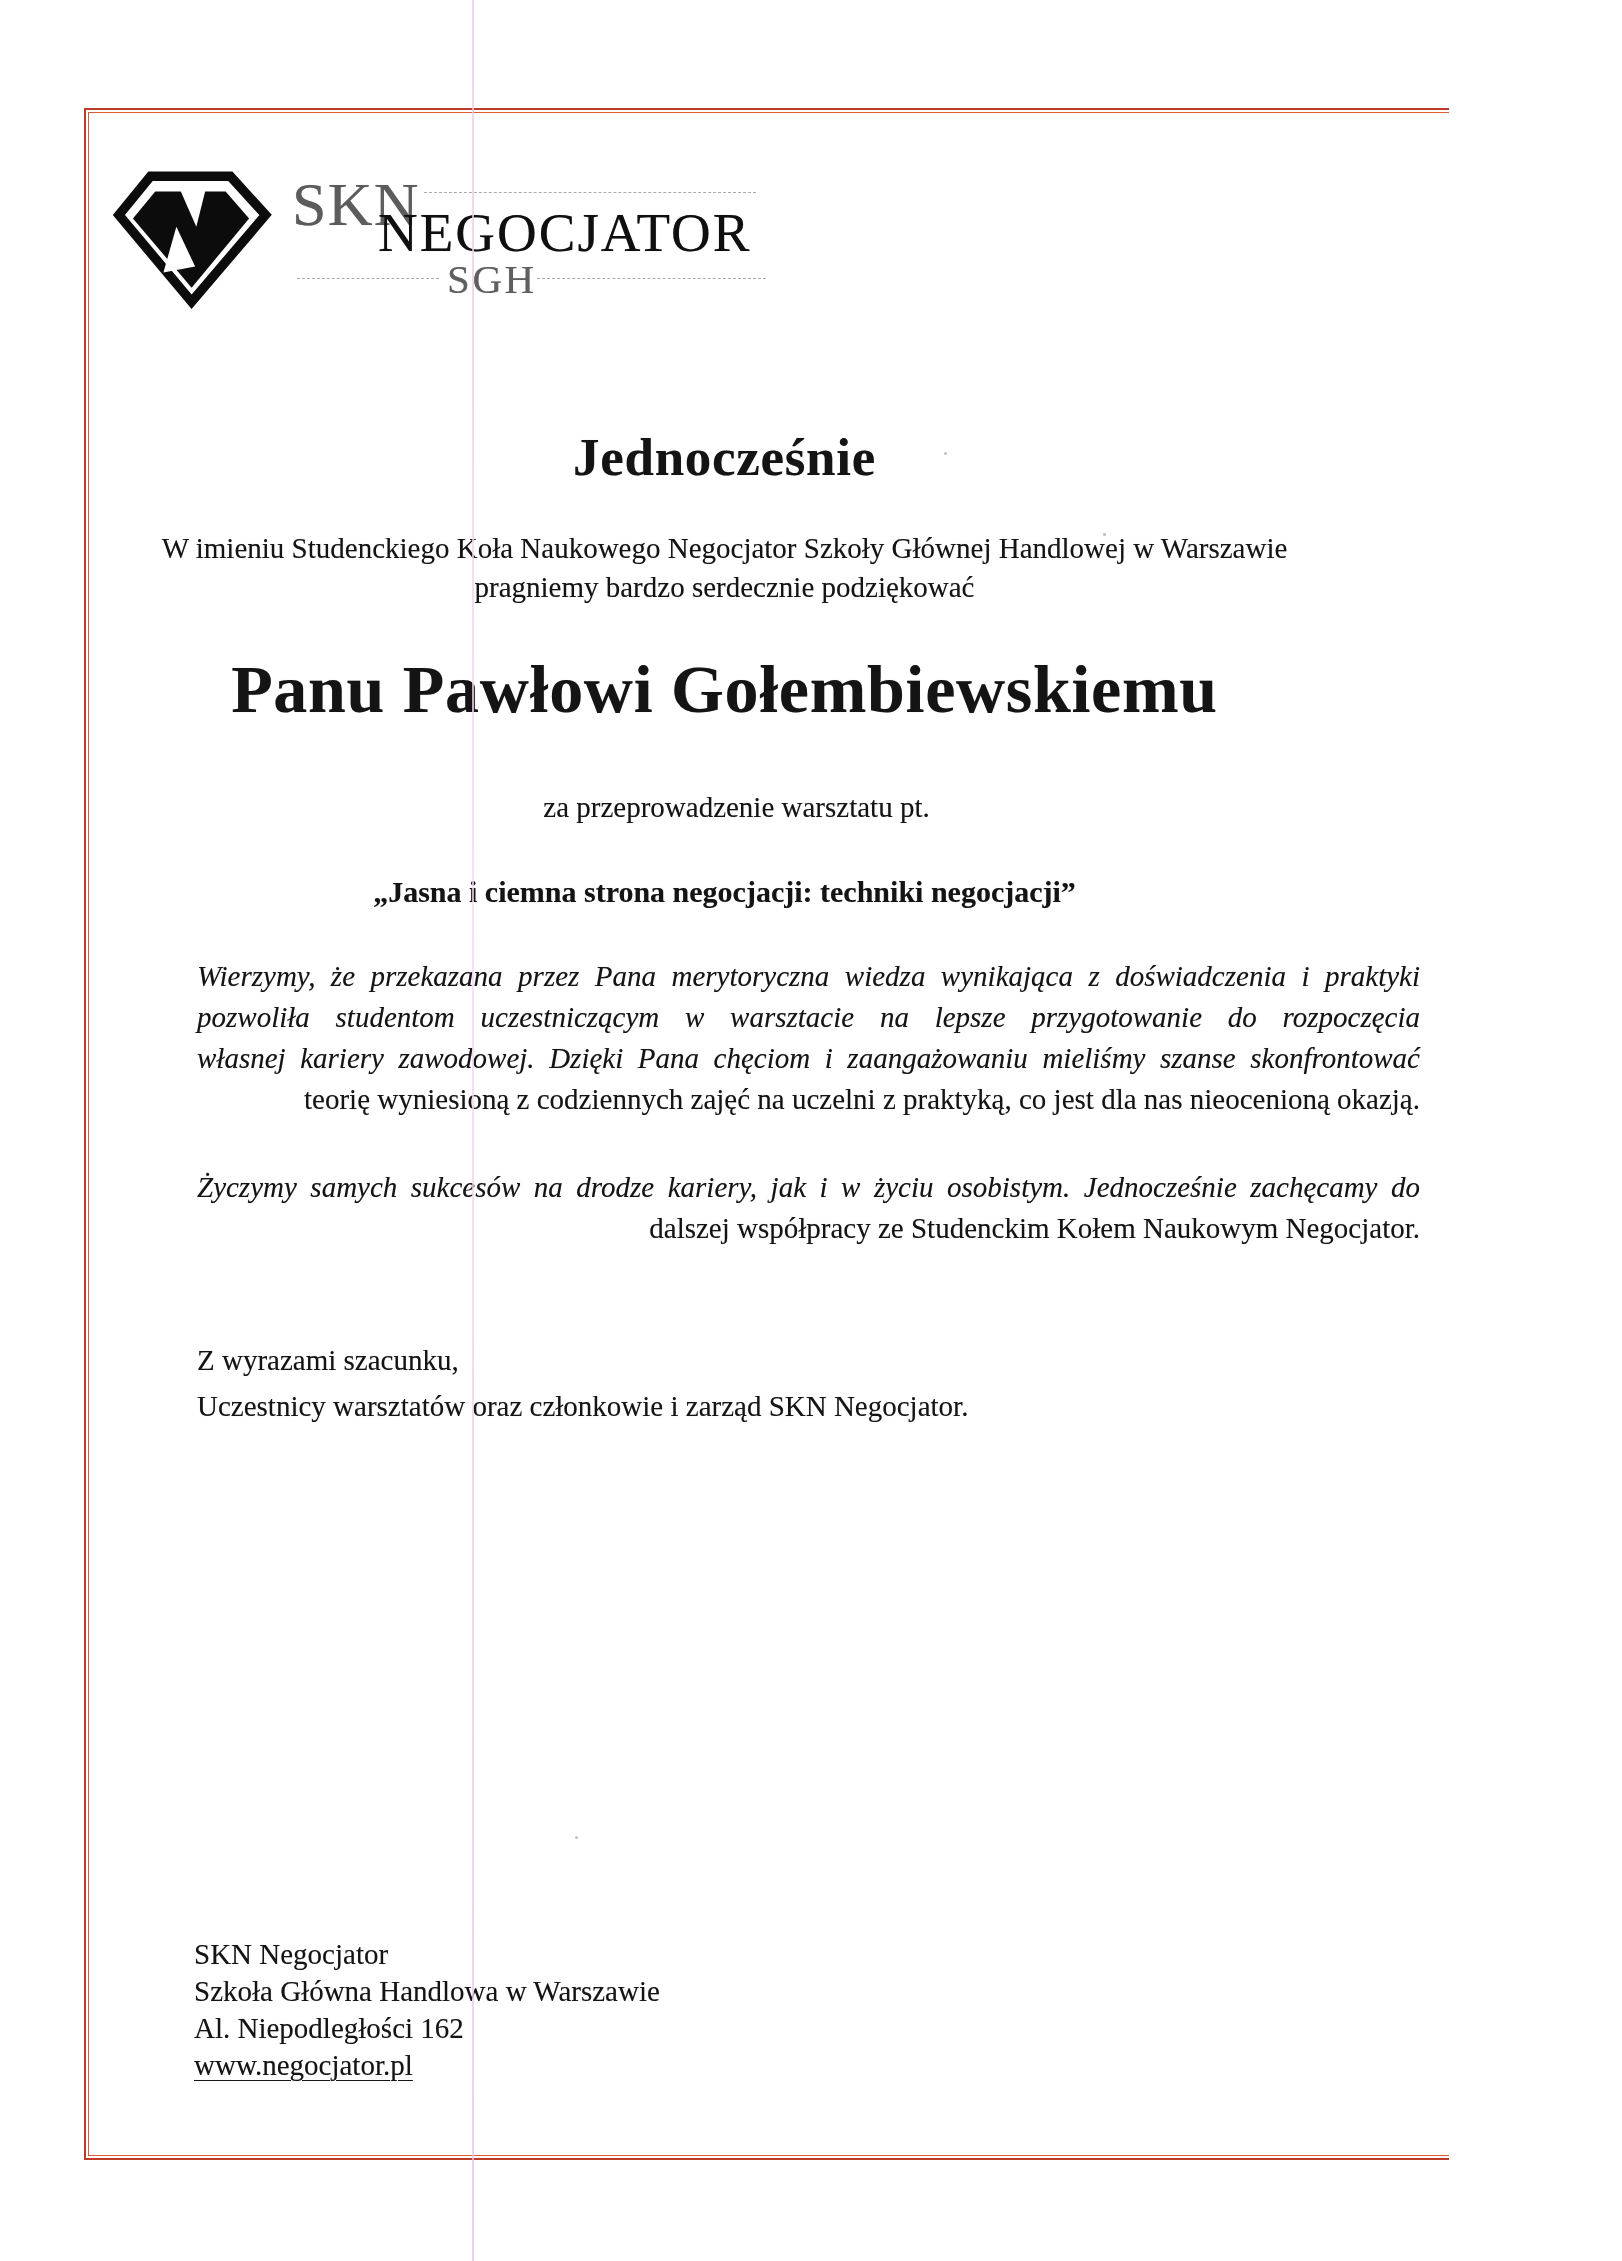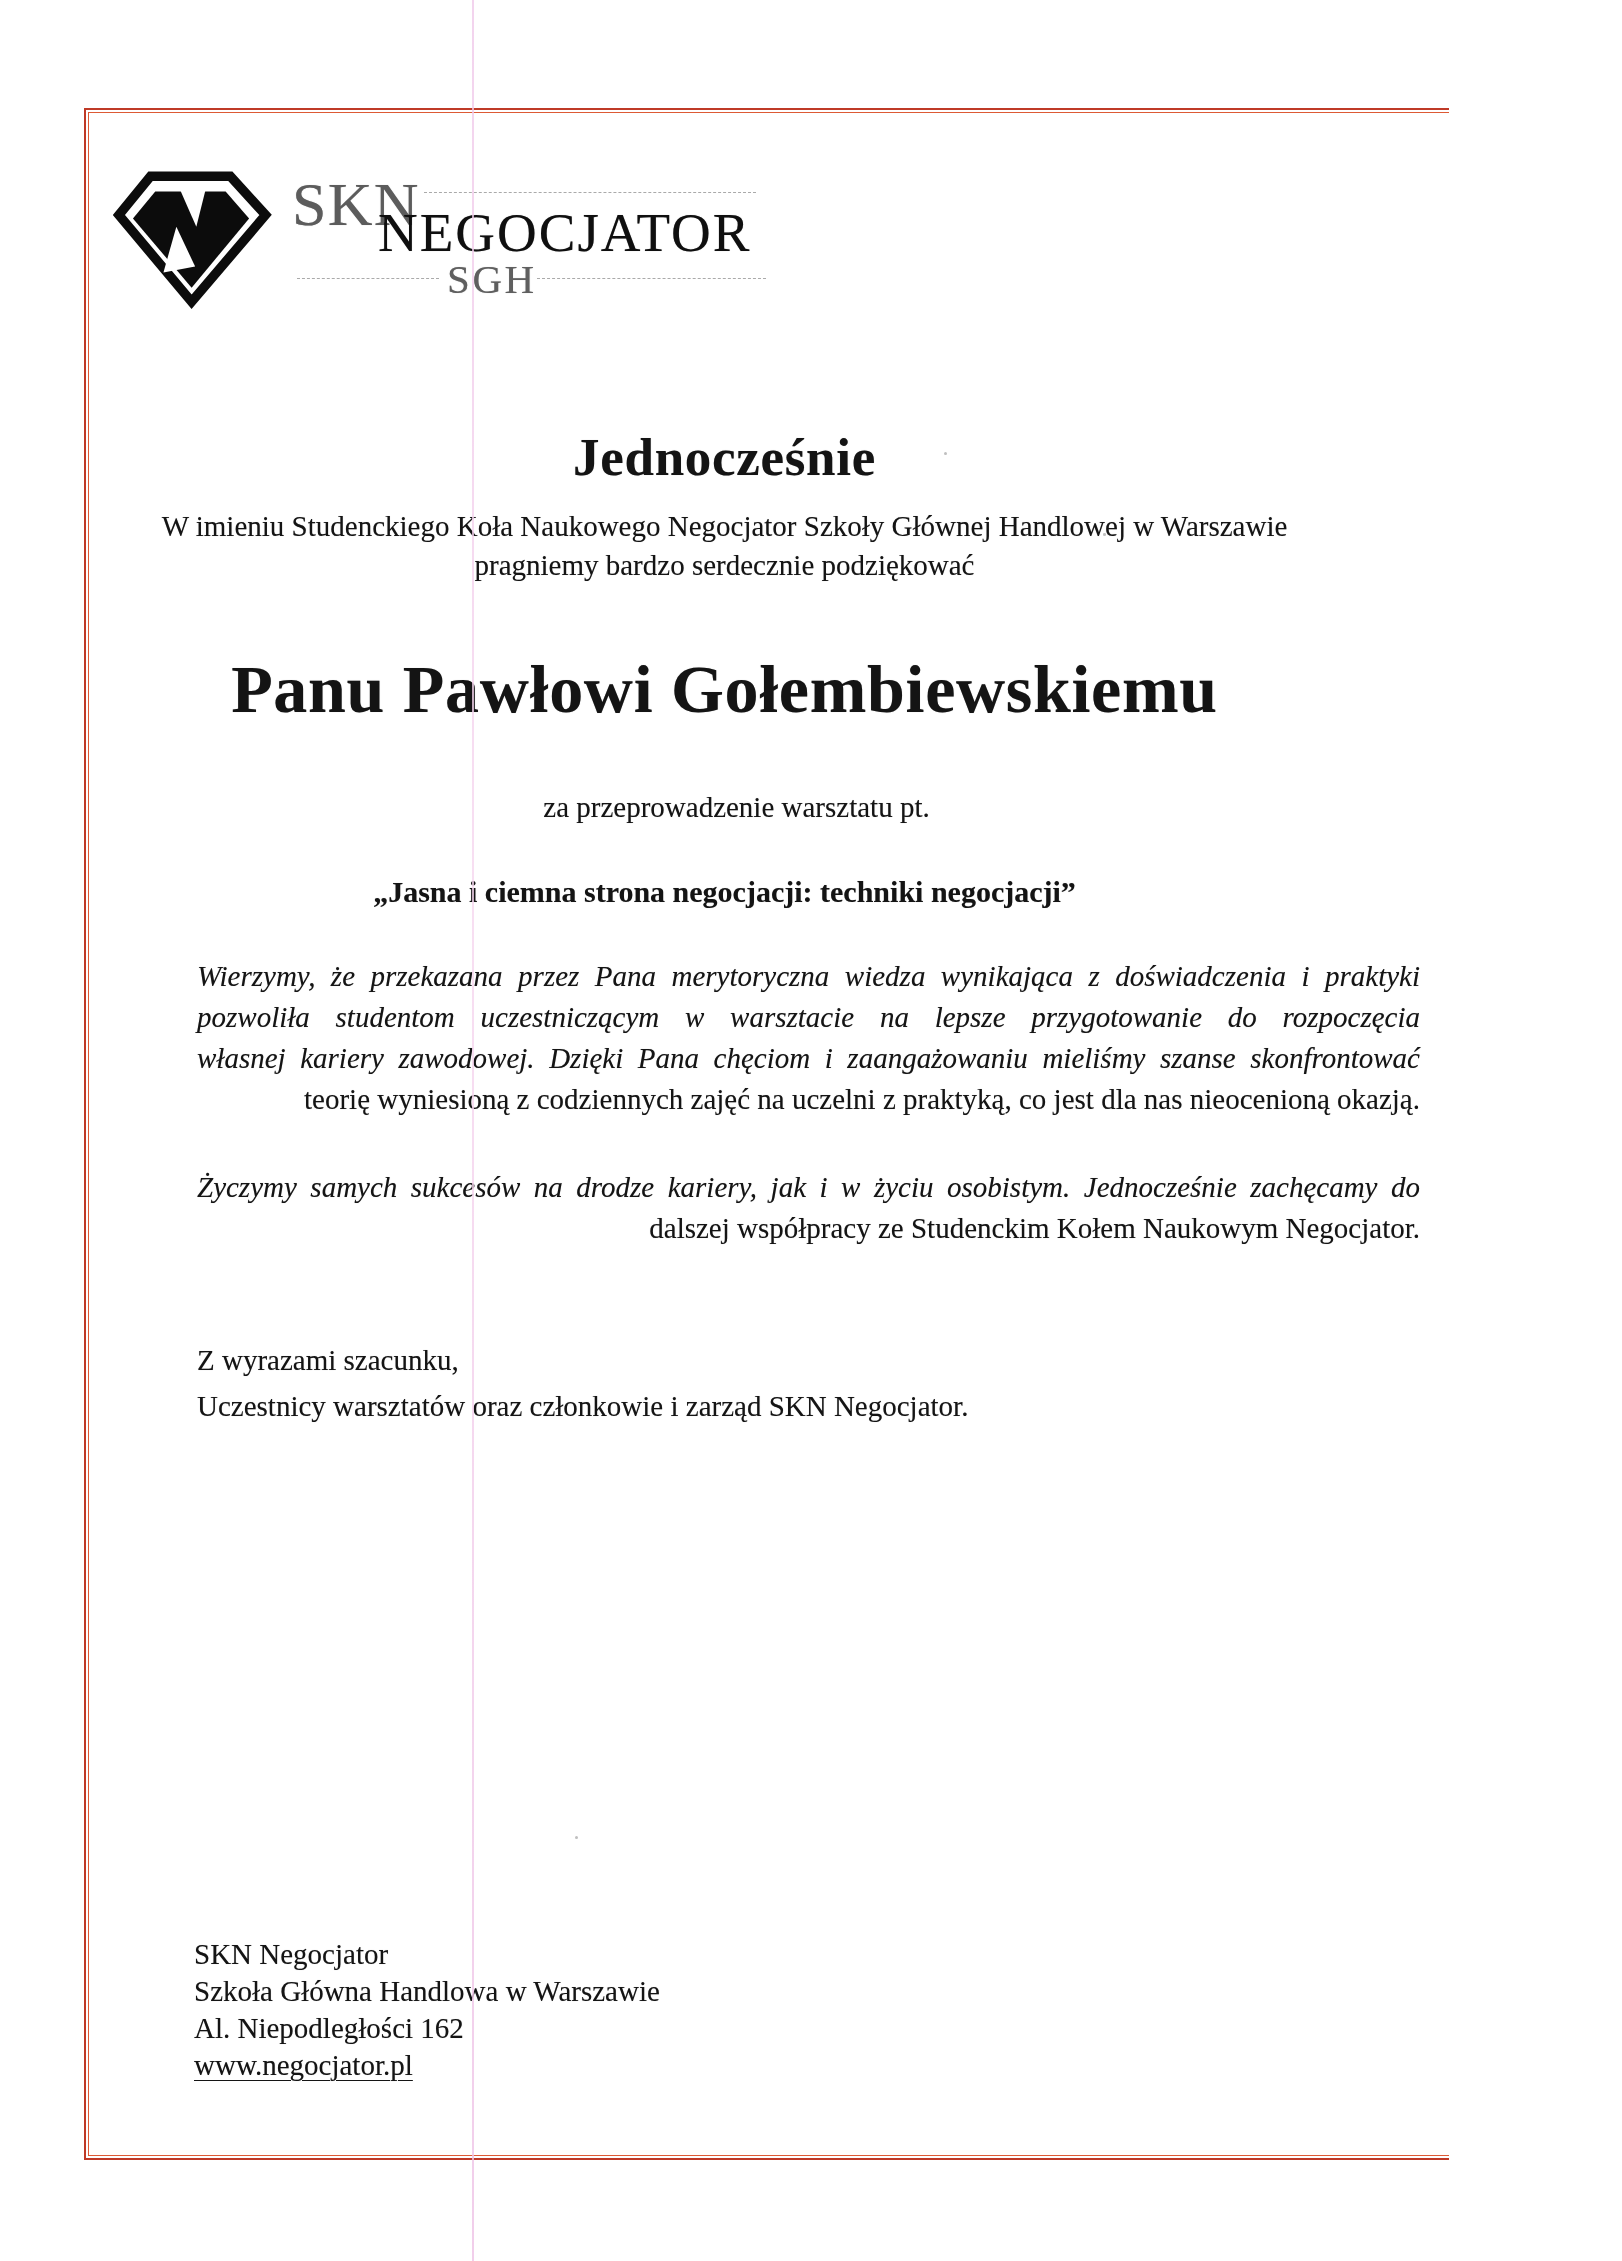--- a/index.html
+++ b/index.html
@@ -51,21 +51,21 @@
   .logo-rule{
     position:absolute;height:0;border-top:1.3px dashed #8e8e8e;opacity:.75;
   }
   .rule-skn{left:424px;top:192px;width:332px;}
   .rule-sgh-l{left:297px;top:278px;width:142px;}
   .rule-sgh-r{left:537px;top:278px;width:229px;}
 
   
   .center{left:85px;right:85px;text-align:center;position:absolute;}
   .title{top:428px;font-size:53px;font-weight:bold;line-height:1.1;letter-spacing:0.7px;}
-  .intro{top:507px;font-size:29px;line-height:39px;}
+  .intro{top:529px;font-size:29px;line-height:39px;}
   .recipient{top:652px;font-size:68px;font-weight:bold;line-height:1.1;letter-spacing:0.7px;}
   .reason{top:788px;font-size:29px;line-height:39px;padding-left:24px;}
   .quote{top:873px;font-size:30px;font-weight:bold;line-height:37px;}
 
   .block{position:absolute;left:197px;width:1223px;font-size:29px;line-height:41px;}
   .para1{top:956px;}
   .para2{top:1167px;}
   .jline{text-align:justify;text-align-last:justify;font-style:italic;}
   .lline{text-align:right;}
   .closing{top:1340px;}

